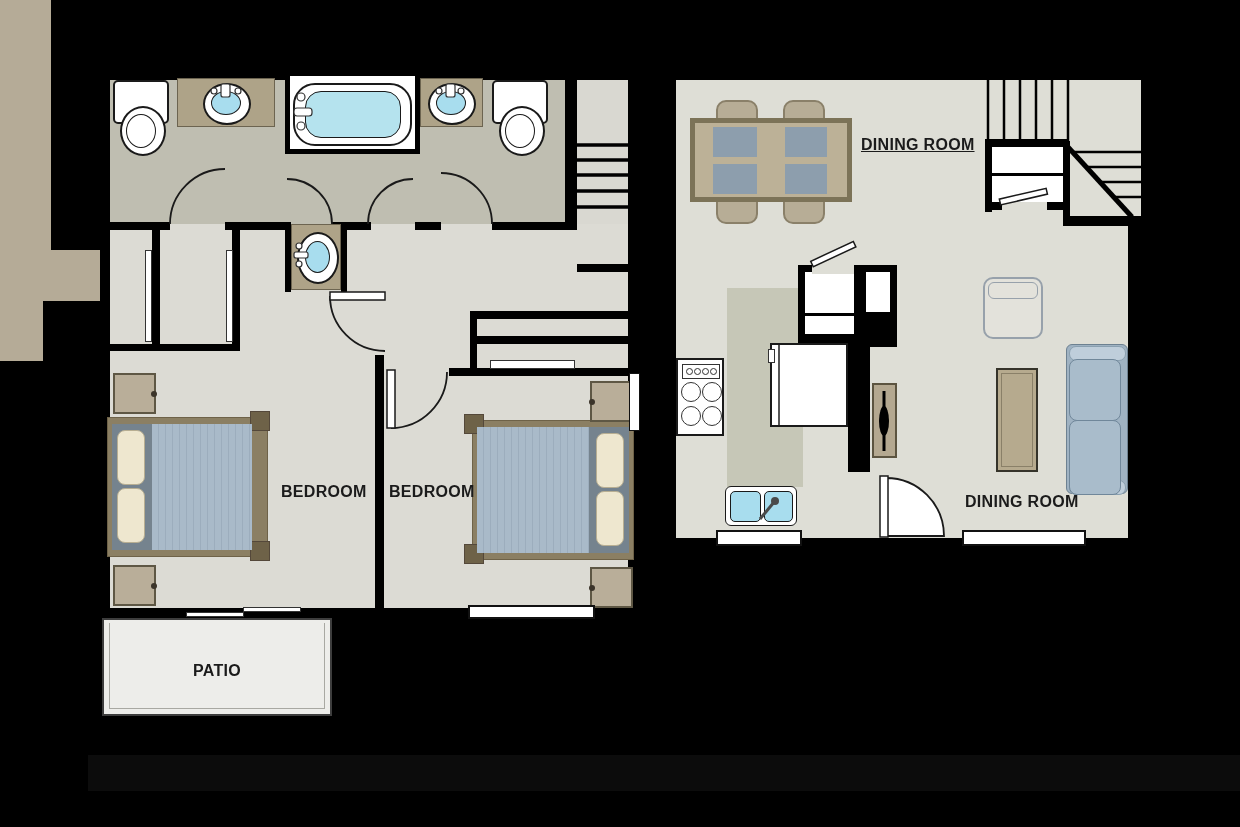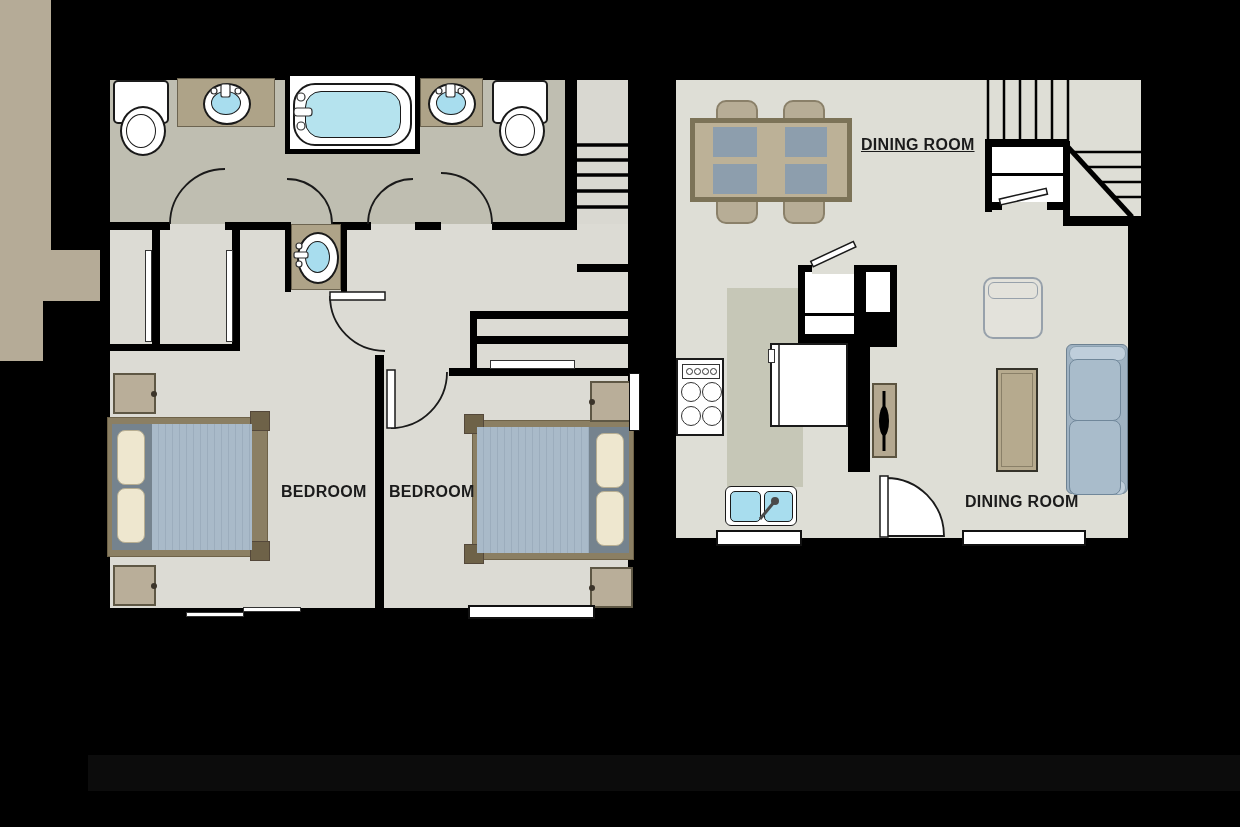--- a/index.html
+++ b/index.html
@@ -122,20 +122,24 @@
     </div>
   <div class="nstand" style="left:590px;top:567px;width:39px;height:37px;">
       <div class="knob" style="left:-3px;"></div>
     </div>
 
   <div class="panel" style="left:186px;top:612px;width:58px;height:5px;"></div>
   <div class="panel" style="left:243px;top:607px;width:58px;height:5px;"></div>
   <div class="win" style="left:468px;top:605px;width:127px;height:14px;"></div>
   <div class="win" style="left:629px;top:373px;width:11px;height:58px;border-width:1px;"></div>
 
+  <div class="fix" style="left:102px;top:618px;width:230px;height:98px;background:#ededea;border:2px solid #3d3d3d;z-index:1;">
+    <div style="position:absolute;left:5px;right:5px;top:3px;bottom:5px;border:1px solid #a8a8a2;border-top:none;"></div>
+    <div class="rlabel" style="left:0;right:0;top:42px;text-align:center;">PATIO</div>
+  </div>
 
   <div class="rlabel" style="left:281px;top:483px;">BEDROOM</div>
   <div class="rlabel" style="left:389px;top:483px;">BEDROOM</div>
 
   <div class="floor" style="left:676px;top:78px;width:465px;height:146px;background:#deded6;"></div>
   <div class="floor" style="left:676px;top:224px;width:452px;height:314px;background:#deded6;"></div>
   <div class="floor" style="left:727px;top:288px;width:76px;height:199px;background:#c6c7b7;"></div>
   <div class="counter" style="left:676px;top:288px;width:51px;height:250px;background:#b5ab97;"></div>
   <div class="counter" style="left:676px;top:487px;width:170px;height:51px;background:#b5ab97;"></div>
   <div class="counter" style="left:803px;top:427px;width:43px;height:60px;background:#b5ab97;"></div>

